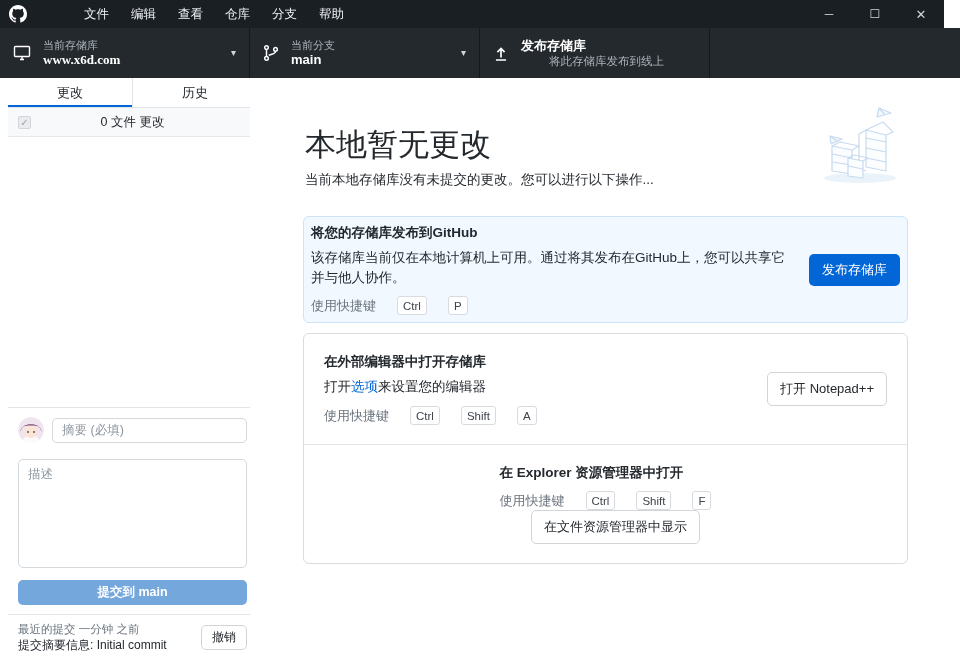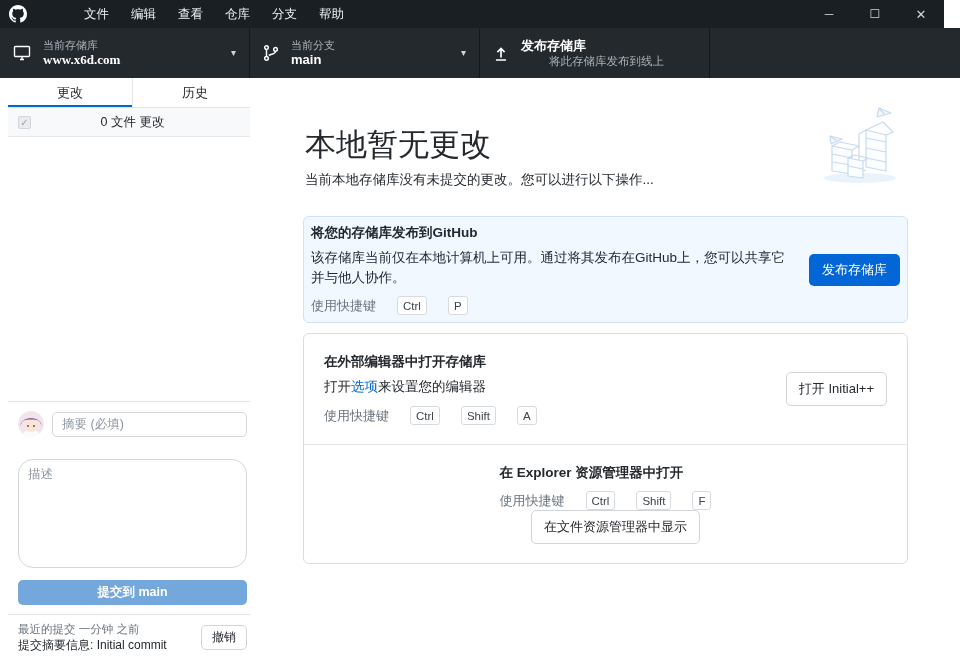--- a/index.html
+++ b/index.html
@@ -42,21 +42,21 @@
   .checkbox { width:13px; height:13px; background:#e9ebee; border:1px solid #d2d6da; border-radius:2px;
     color:#9aa1a8; font-size:10px; line-height:11px; text-align:center; flex:none; }
   .files-label { flex:1; text-align:center; padding-right:13px; }
   .sb-spacer { flex:1; }
   .commit-form { flex:none; border-top:1px solid #e1e4e8; padding:9px 10px 9px 10px; }
   .summary-row { display:flex; align-items:center; gap:8px; }
   .avatar { width:26px; height:26px; border-radius:50%; overflow:hidden; flex:none; }
   .summary-input { flex:1; height:25px; border:1px solid #d3d8dd; border-radius:5px; padding:0 9px;
     font-size:12.5px; font-family:inherit; color:#24292e; outline:none; }
   .summary-input::placeholder, .desc-input::placeholder { color:#8b949d; opacity:1; }
-  .desc-input { width:100%; height:109px; margin-top:22px; border:1px solid #d3d8dd; border-radius:15px;
+  .desc-input { width:100%; height:109px; margin-top:16px; border:1px solid #d3d8dd; border-radius:5px;
     padding:6px 9px; font-size:12.5px; font-family:inherit; color:#24292e; resize:none; outline:none; }
   .commit-btn { width:100%; height:25px; margin-top:8px; background:#74a7dc; border:none; border-radius:5px;
     color:#fff; font-weight:bold; font-size:12.5px; font-family:inherit; }
   .recent { flex:none; border-top:1px solid #e1e4e8; padding:7px 10px; display:flex; align-items:center; }
   .recent-line1 { font-size:11.5px; color:#6a737d; line-height:15px; }
   .recent-line2 { font-size:12px; color:#24292e; line-height:16px; }
   .undo-btn { margin-left:auto; padding:3px 10px; background:#fff; border:1px solid #d1d5da;
     border-radius:5px; font-size:12px; color:#24292e; font-family:inherit; }
 
   
@@ -228,21 +228,21 @@
           <div class="card-content">
             <div class="card-title">在外部编辑器中打开存储库</div>
             <div class="card-body"><span>打开</span><span class="link">选项</span><span>来设置您的编辑器</span></div>
             <div class="shortcut">
               <span>使用快捷键</span>
               <kbd>Ctrl</kbd>
               <kbd>Shift</kbd>
               <kbd>A</kbd>
             </div>
           </div>
-          <button class="btn-default">打开 Initial++</button>
+          <button class="btn-default">打开 Notepad++</button>
         </div>
 
         <div class="card-row">
           <div class="card-content">
             <div class="card-title">在 Explorer 资源管理器中打开</div>
             <div class="shortcut">
               <span>使用快捷键</span>
               <kbd>Ctrl</kbd>
               <kbd>Shift</kbd>
               <kbd>F</kbd>

